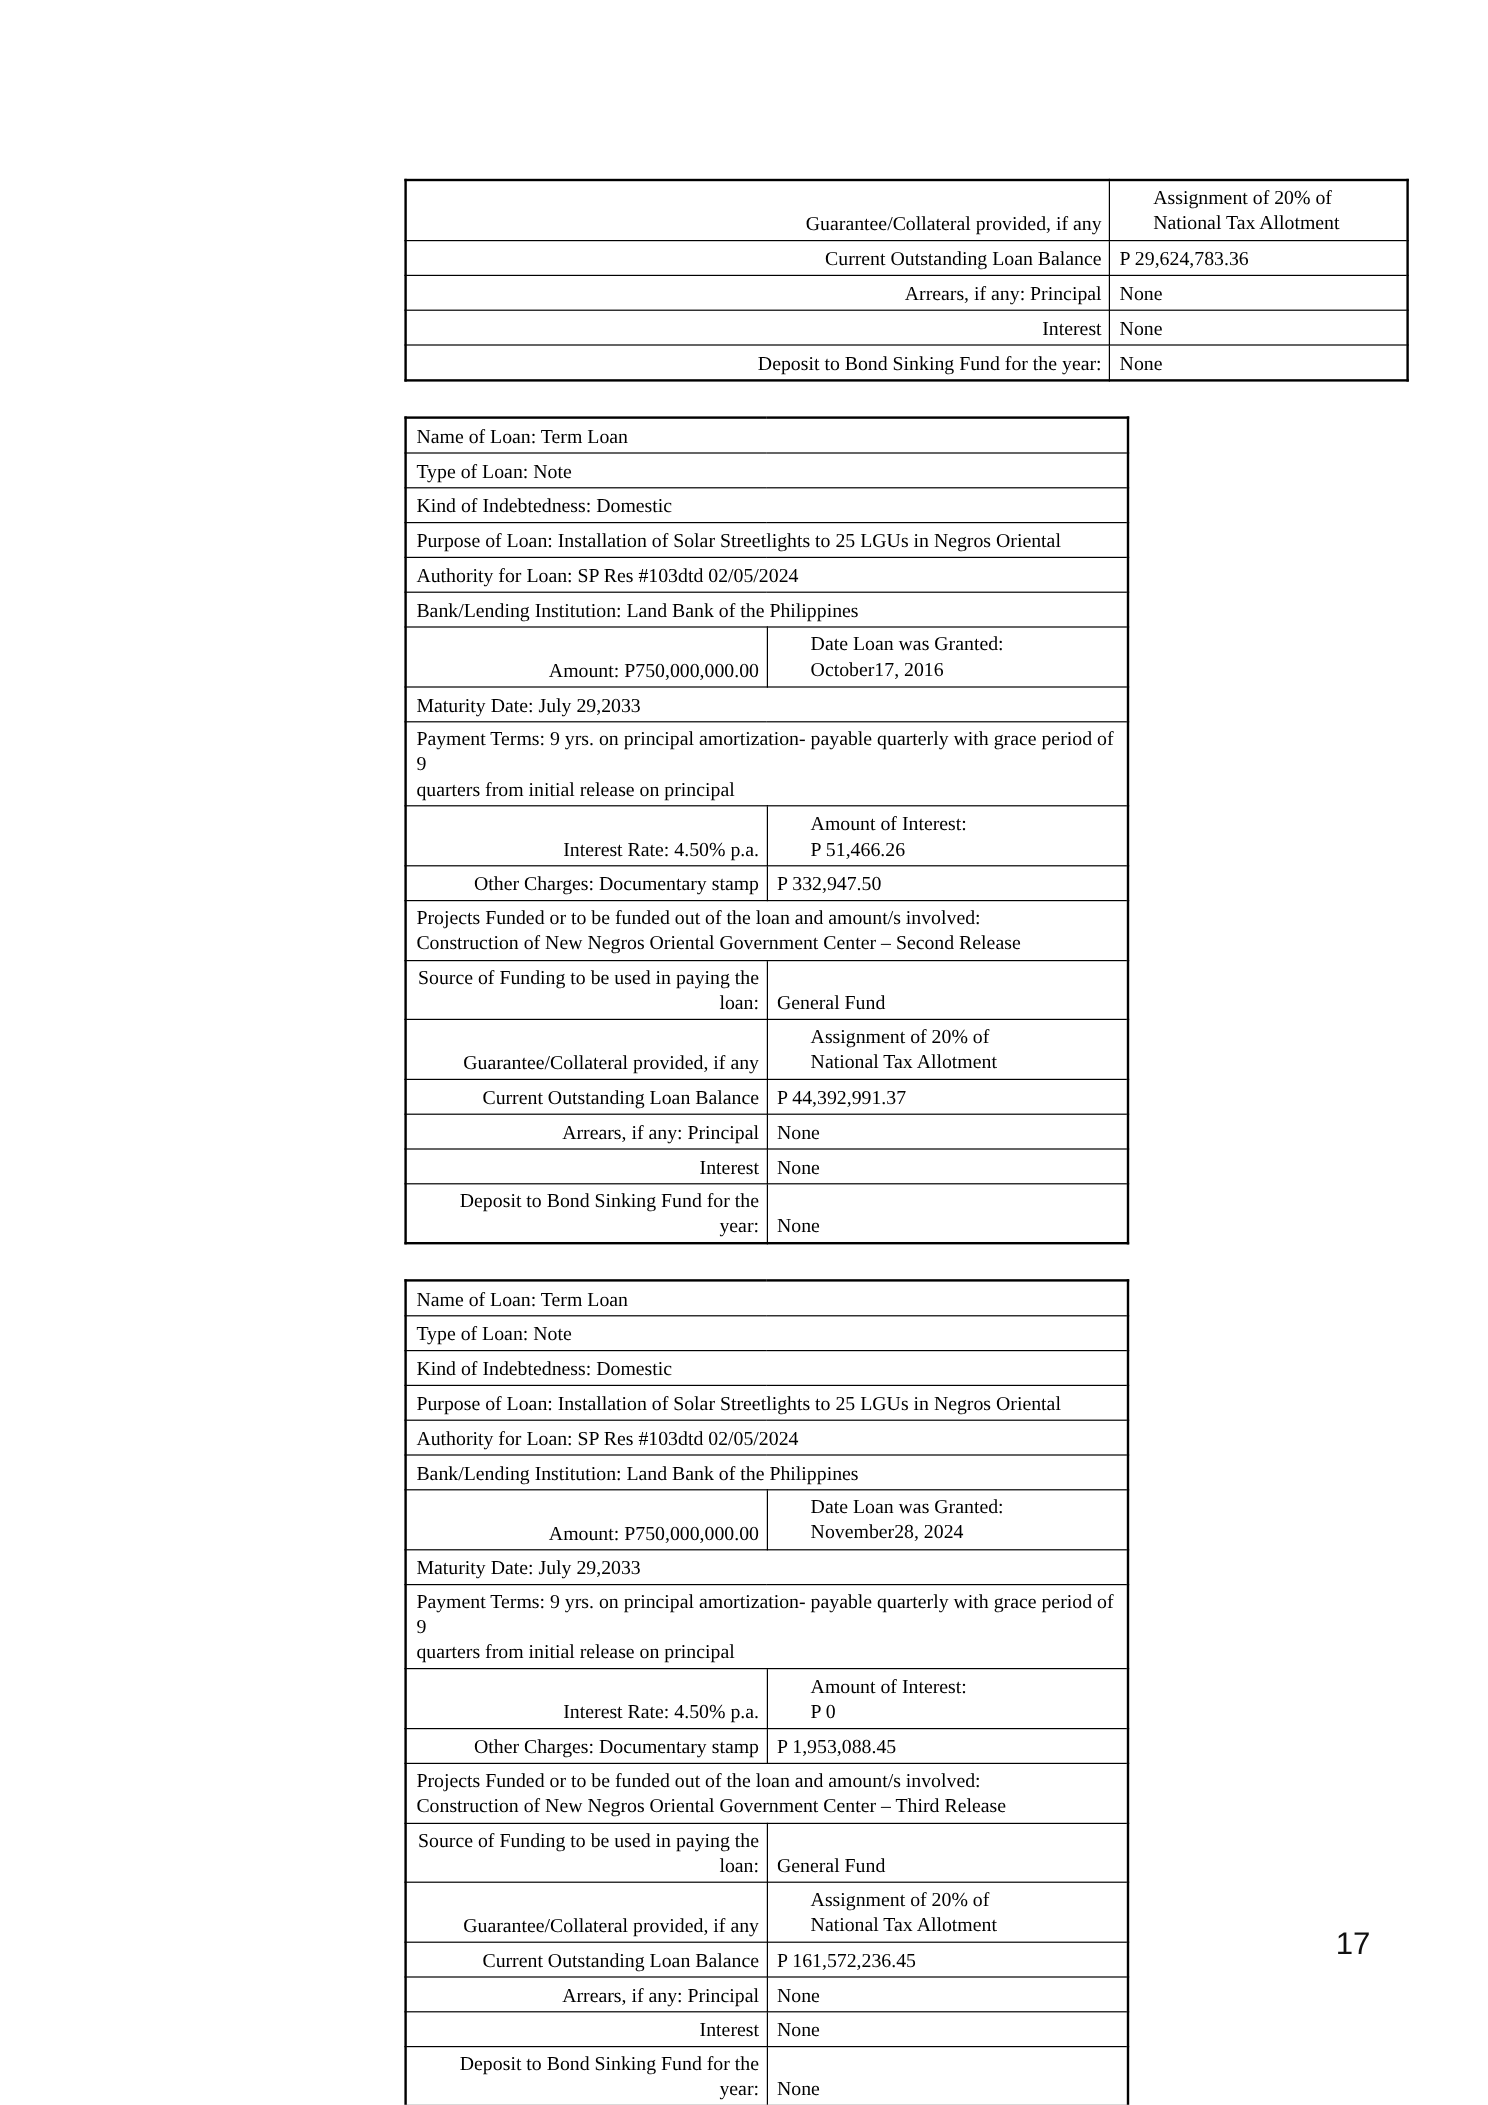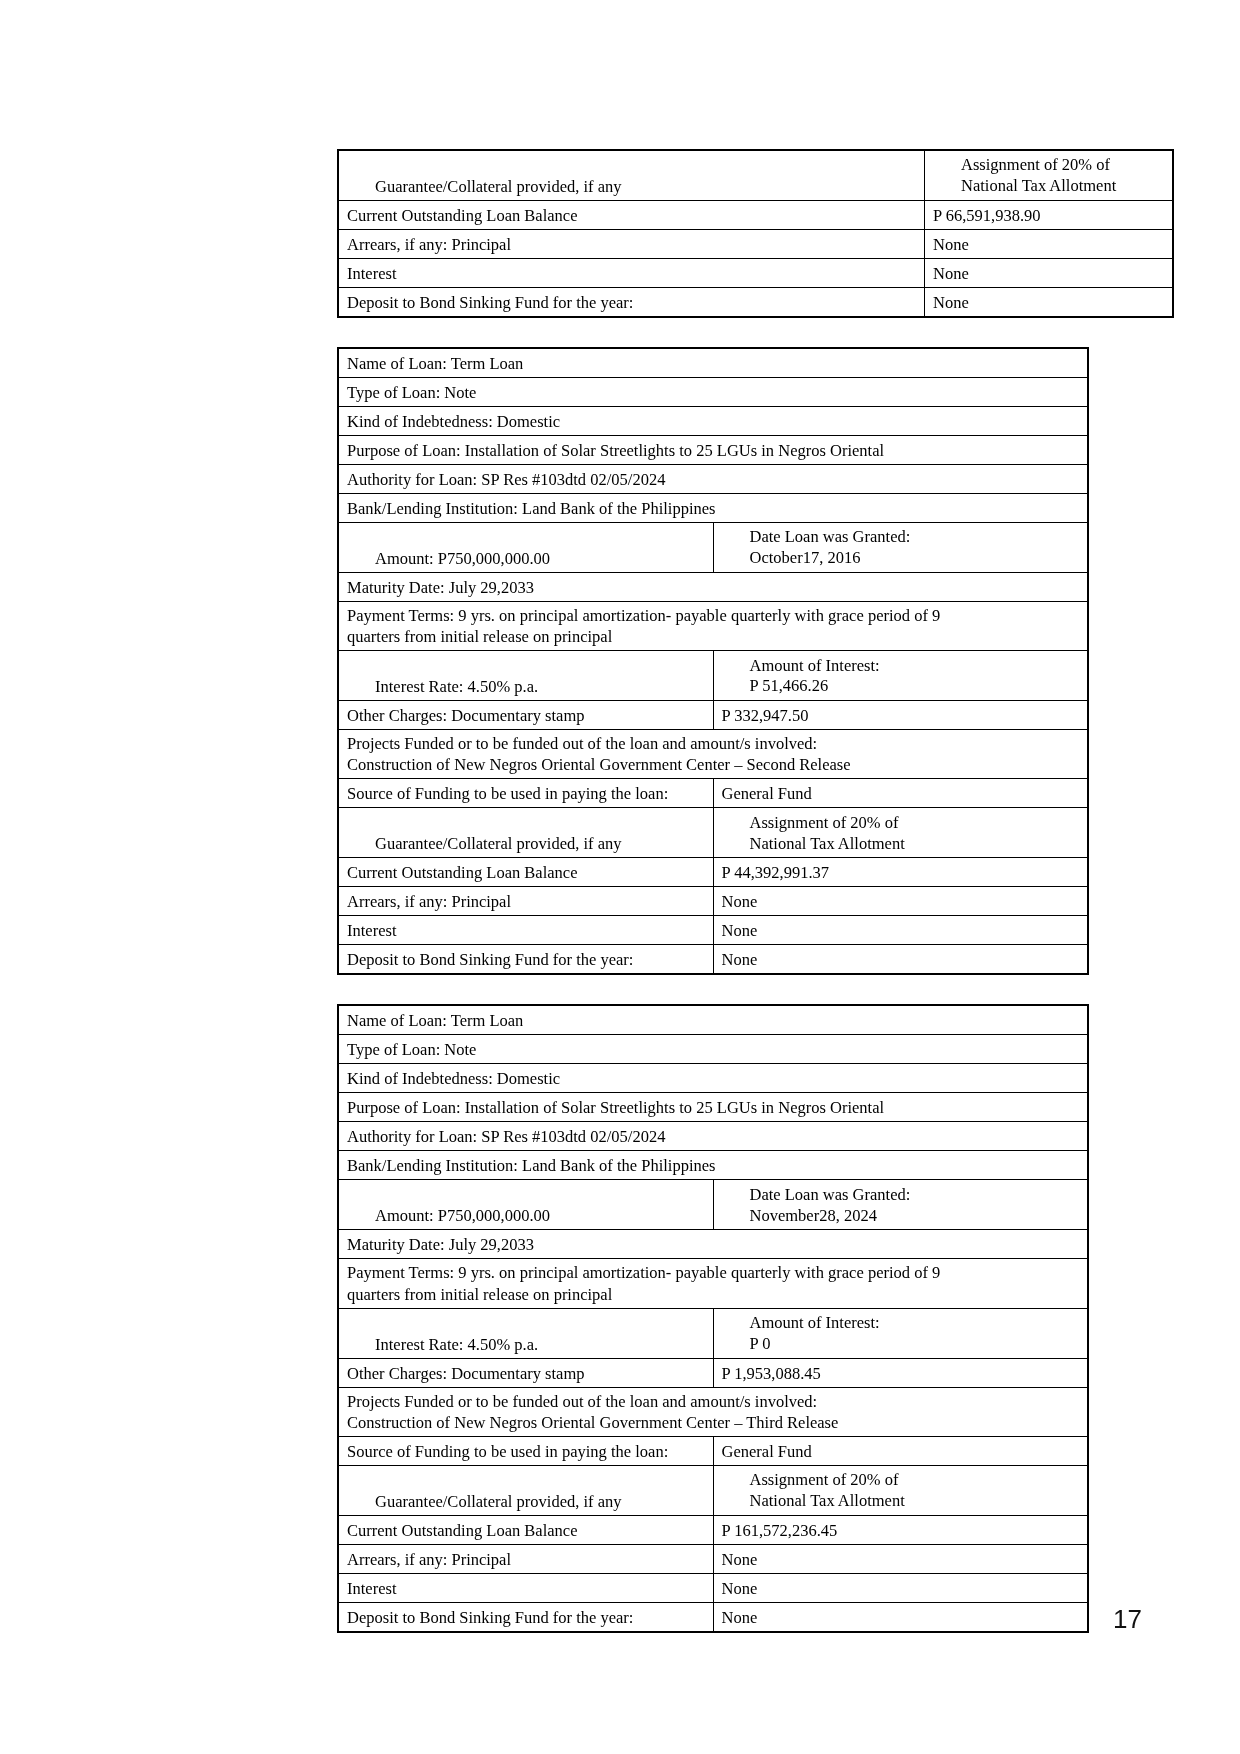--- a/index.html
+++ b/index.html
@@ -22,34 +22,34 @@
     box-sizing: border-box;
     padding: 0;
   }
   .doc-body {
     position: absolute;
     left: 337px;
     top: 149px;
     width: 752px;
   }
   table.loan-table {
-    width: 752px;
+    width: 604px;
     border-collapse: collapse;
     table-layout: fixed;
     border: 2px solid #000;
     font-size: 16.5px;
     line-height: 1.28;
   }
   table.loan-table td {
     border: 1px solid #000;
     padding: 3px 6px 3px 8px;
     vertical-align: bottom;
     word-wrap: break-word;
   }
-  table.loan-table td.col-left { width: 543px; }
+  table.loan-table td.col-left { width: 543px; text-align: right; }
   table.loan-table td.col-right { width: 205px; }
   
   tr.tall td { height: 43px; padding-left: 36px; }
   tr.single td { height: 22px; }
   td.two-line {
     vertical-align: top;
     padding-top: 2px;
     line-height: 1.26;
   }
   td.two-line .l1 { display: block; }
@@ -83,21 +83,21 @@
         <tbody>
           <tr class="tall">
             <td class="col-left">Guarantee/Collateral provided, if any</td>
             <td class="col-right two-line">
               <span class="l1">Assignment of 20% of</span>
               <span class="l2">National Tax Allotment</span>
             </td>
           </tr>
           <tr class="single">
             <td class="col-left">Current Outstanding Loan Balance</td>
-            <td class="col-right">P 66,591,938.90</td>
+            <td class="col-right">P 29,624,783.36</td>
           </tr>
           <tr class="single">
             <td class="col-left">Arrears, if any: Principal</td>
             <td class="col-right">None</td>
           </tr>
           <tr class="single">
             <td class="col-left indent-interest">Interest</td>
             <td class="col-right">None</td>
           </tr>
           <tr class="single">

